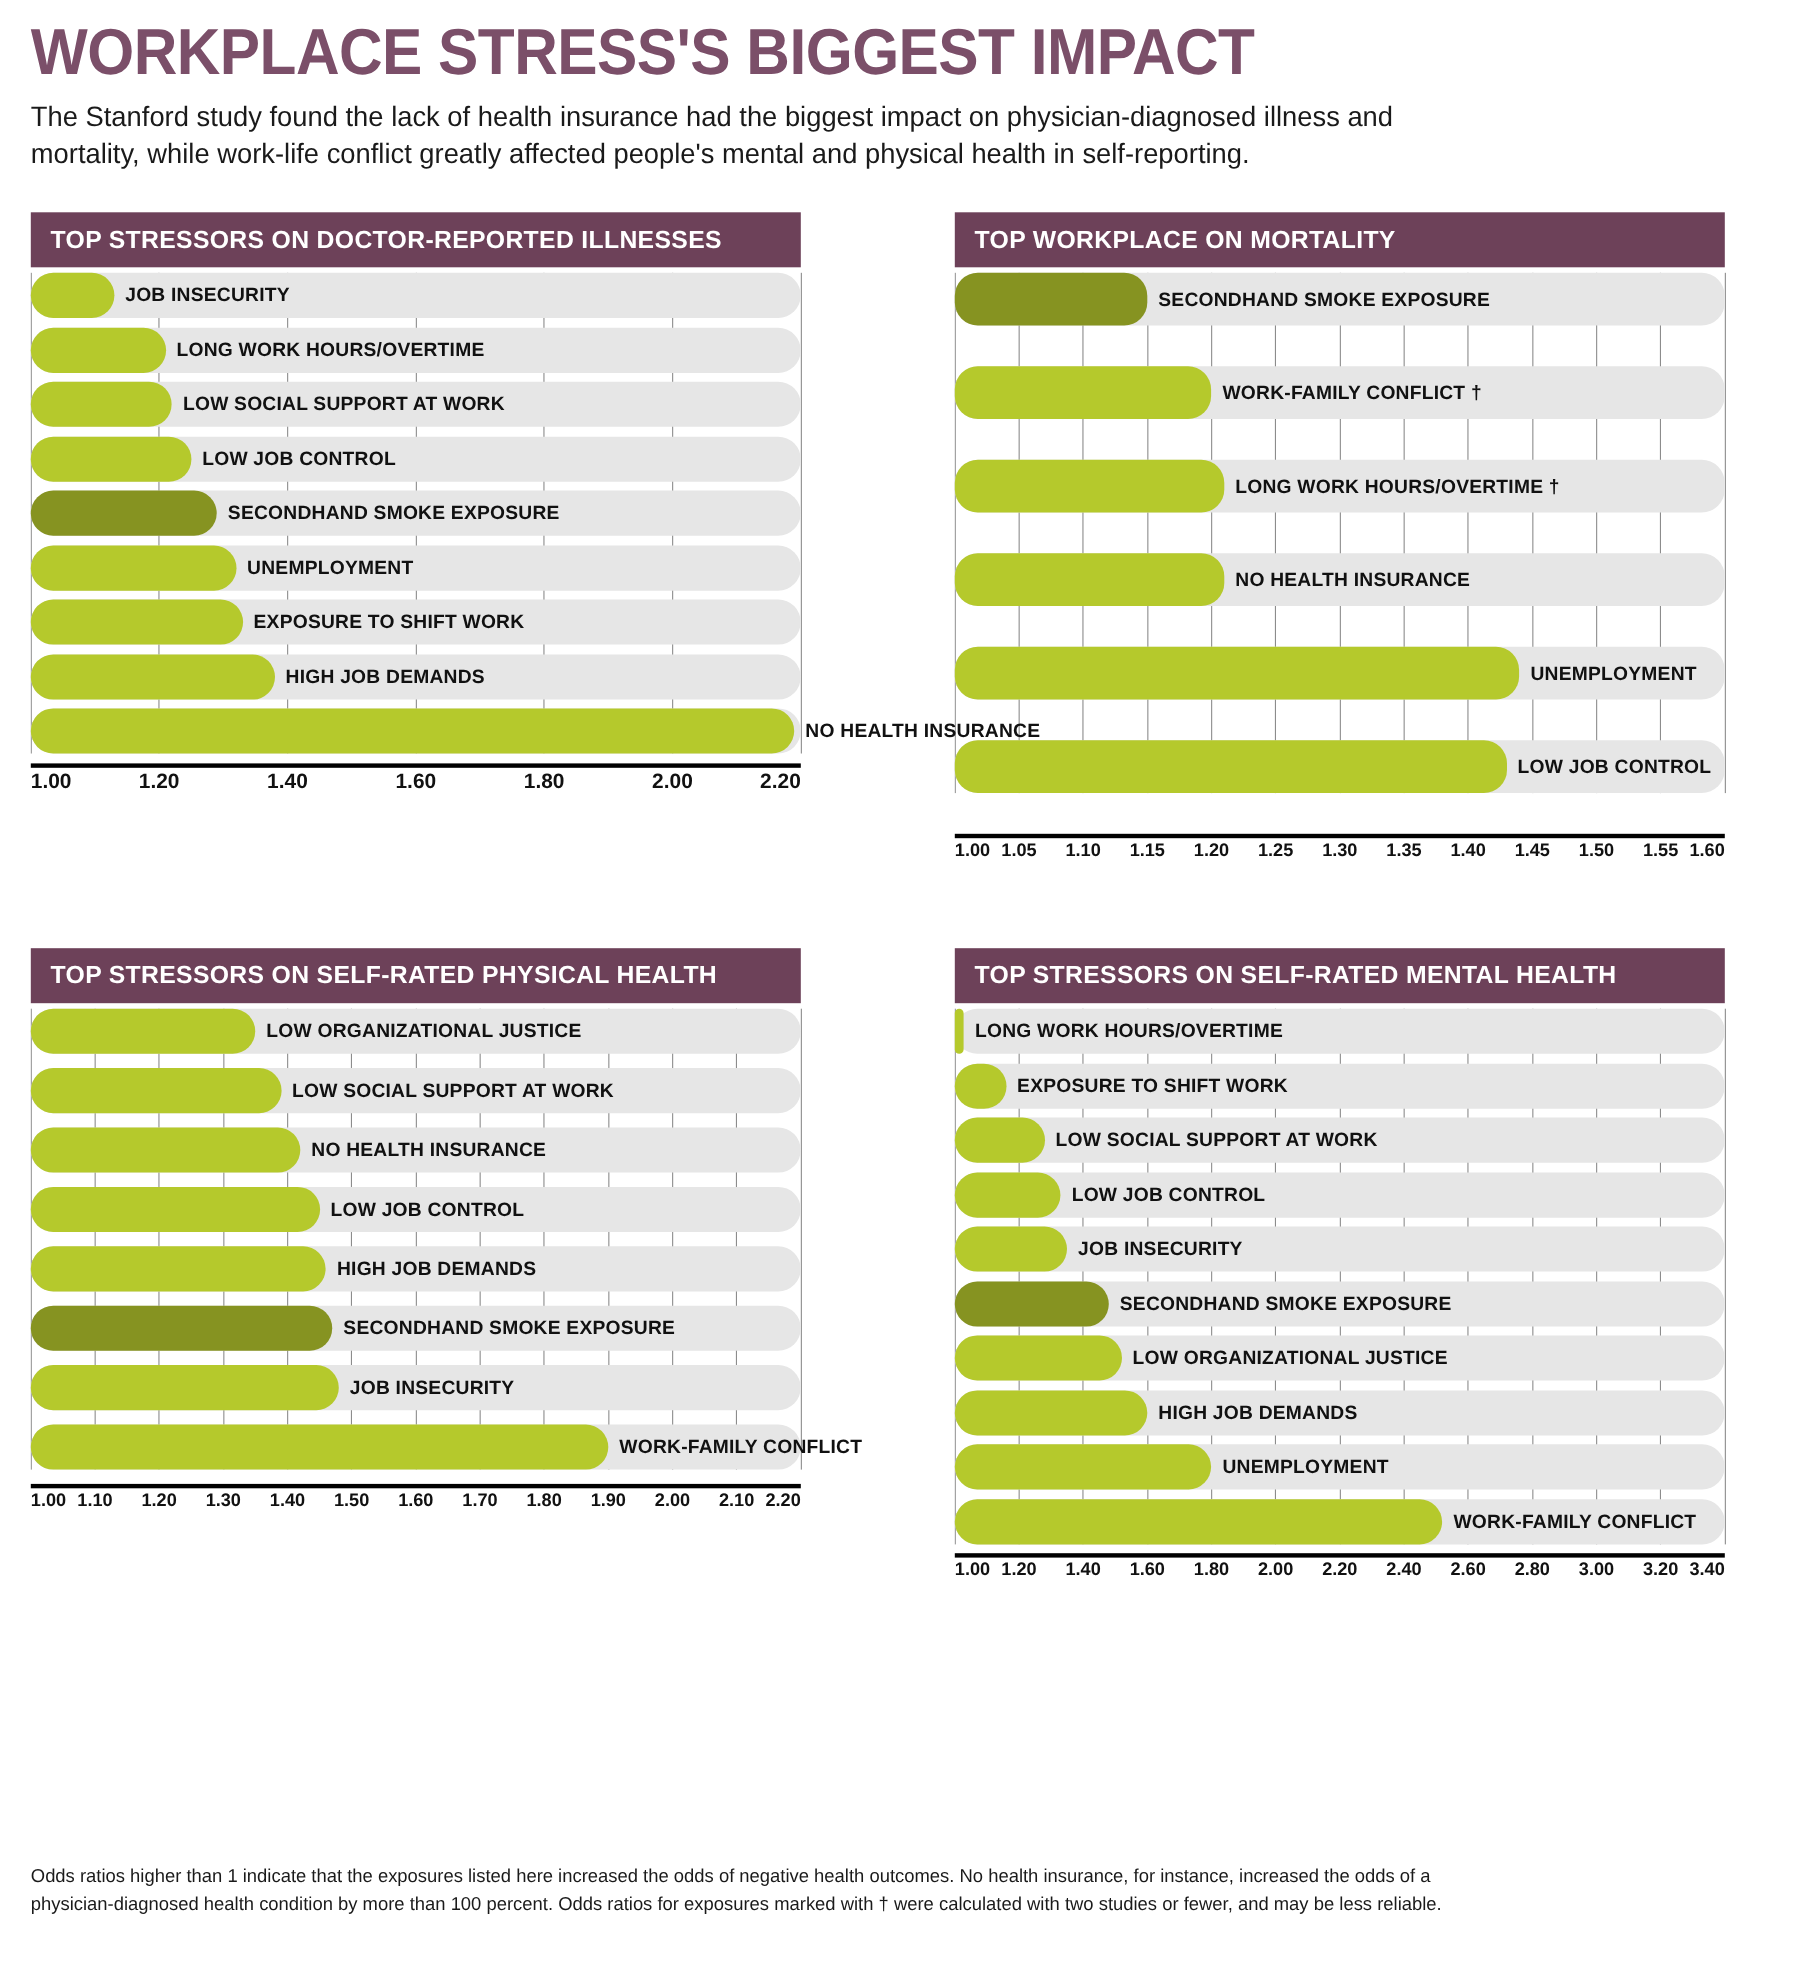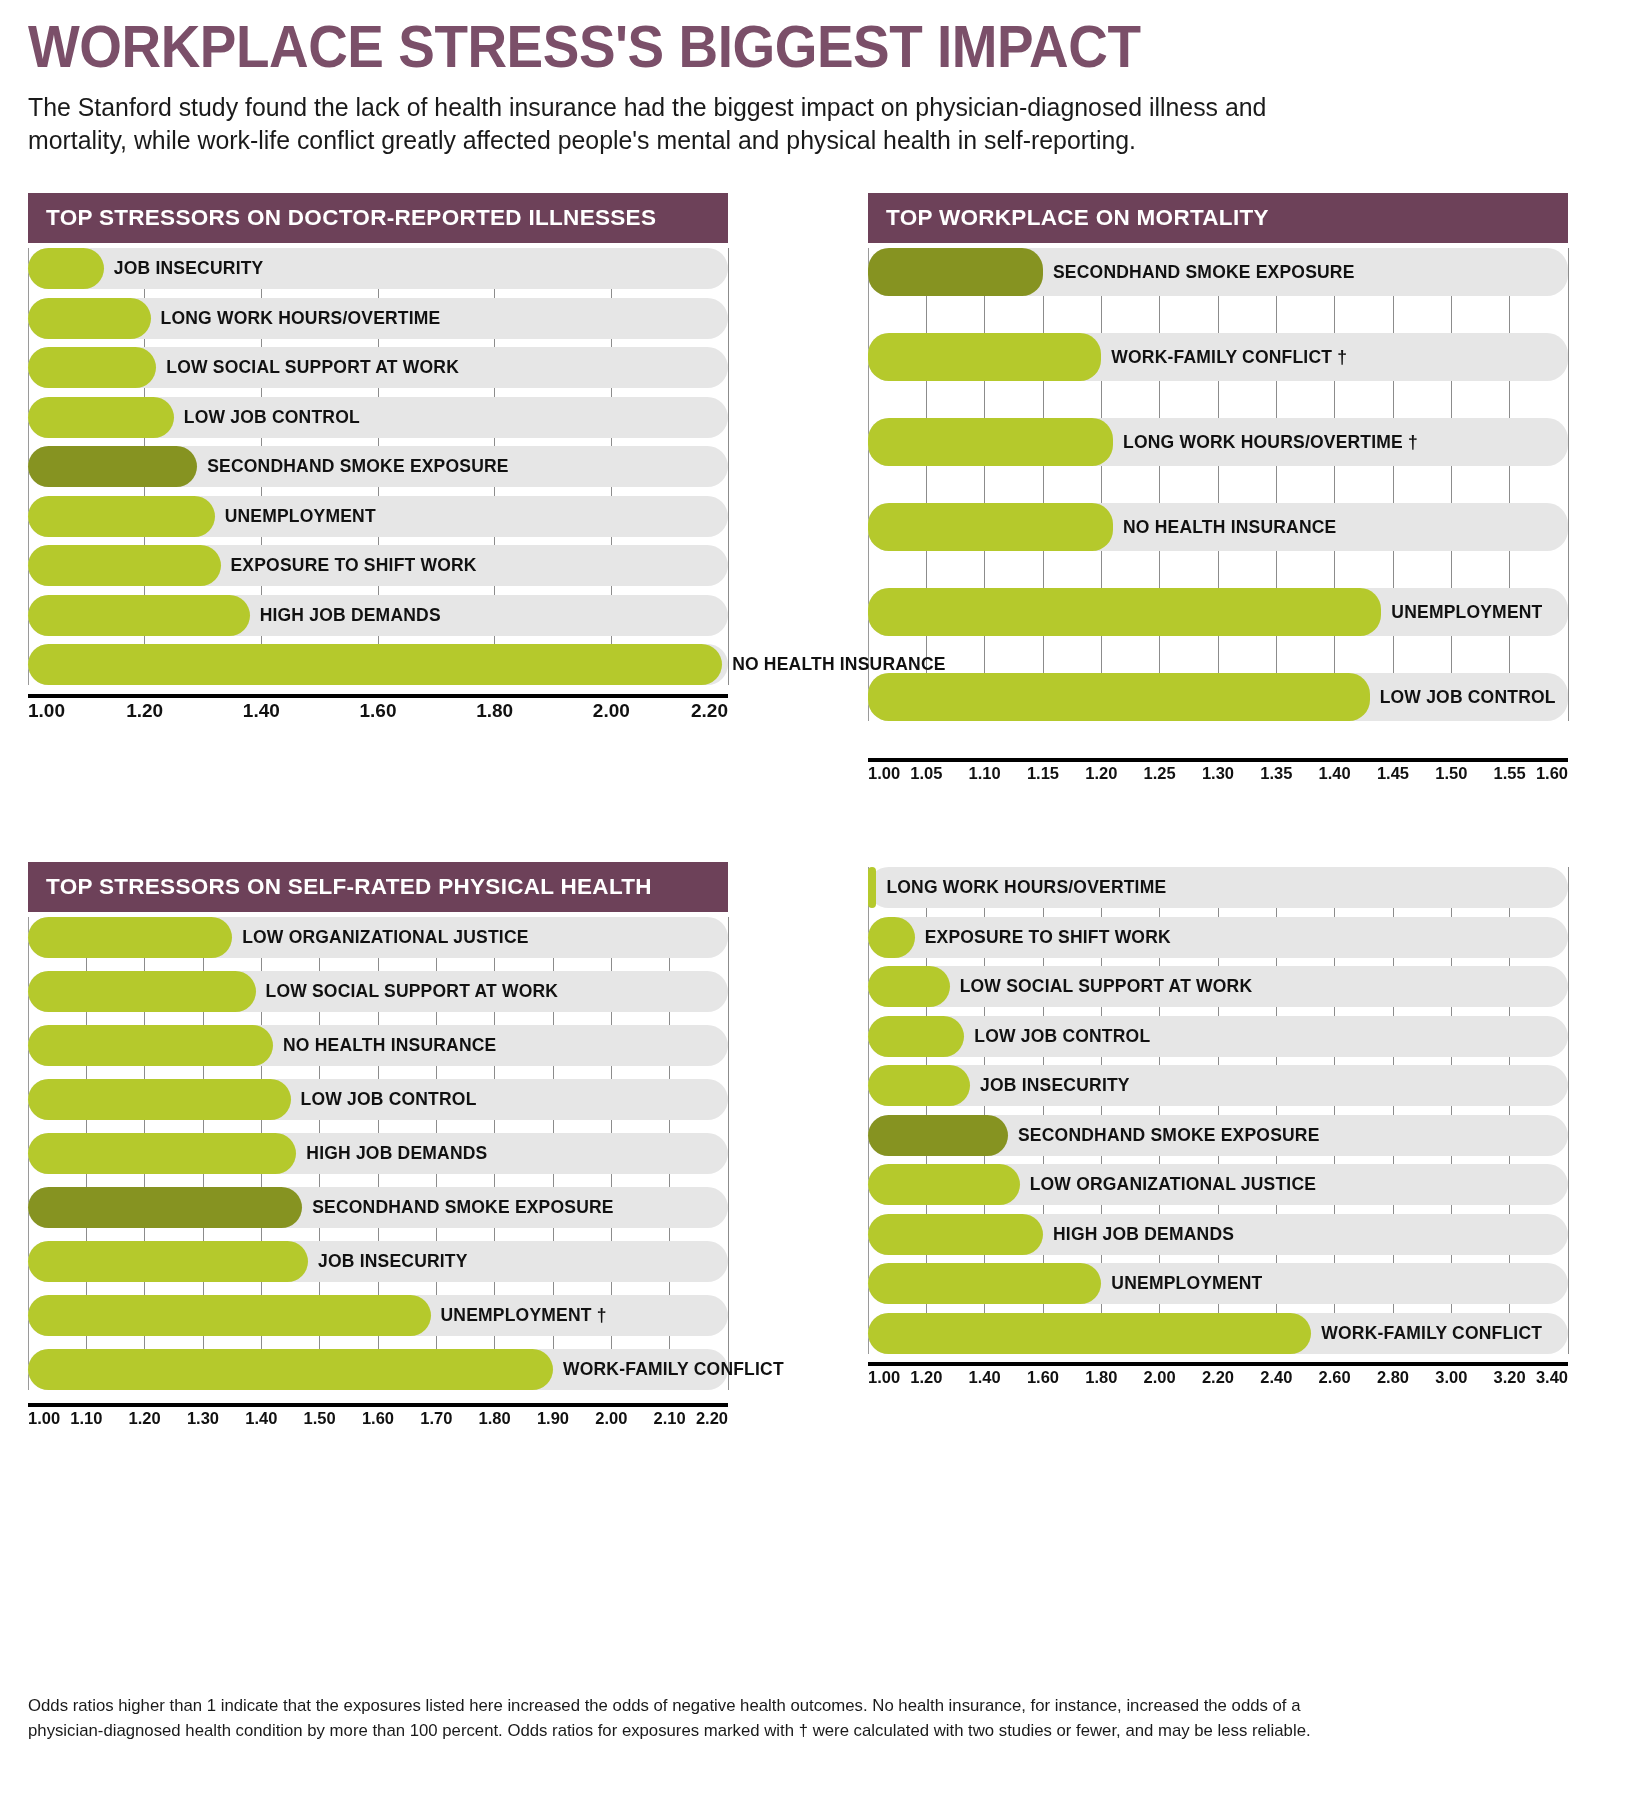--- a/index.html
+++ b/index.html
@@ -365,25 +365,20 @@
               <div class="bar-fill dark" style="width: 39.1667%;"></div>
               <div class="bar-label" style="margin-left: 39.1667%;">SECONDHAND SMOKE EXPOSURE</div>
             </div>
             <div class="bar-row" style="--rowh: 41px; --rowgap: 13px;">
               <div class="bar-track"></div>
               <div class="bar-fill" style="width: 40%;"></div>
               <div class="bar-label" style="margin-left: 40%;">JOB INSECURITY</div>
             </div>
             <div class="bar-row" style="--rowh: 41px; --rowgap: 13px;">
               <div class="bar-track"></div>
-              <div class="bar-fill" style="width: 57.5%;"></div>
-              <div class="bar-label" style="margin-left: 57.5%;">UNEMPLOYMENT †</div>
-            </div>
-            <div class="bar-row" style="--rowh: 41px; --rowgap: 13px;">
-              <div class="bar-track"></div>
               <div class="bar-fill" style="width: 75%;"></div>
               <div class="bar-label" style="margin-left: 75%;">WORK-FAMILY CONFLICT</div>
             </div>
           </div>
       </div>
       <div class="axis">
         <div class="axis-line"></div>
         <div class="axis-ticks">
             <div class="axis-tick dense first" style="left: 0%;">1.00</div>
             <div class="axis-tick dense" style="left: 8.33333%;">1.10</div>
@@ -396,20 +391,21 @@
             <div class="axis-tick dense" style="left: 66.6667%;">1.80</div>
             <div class="axis-tick dense" style="left: 75%;">1.90</div>
             <div class="axis-tick dense" style="left: 83.3333%;">2.00</div>
             <div class="axis-tick dense" style="left: 91.6667%;">2.10</div>
             <div class="axis-tick dense last" style="left: 100%;">2.20</div>
           </div>
       </div>
     </div>
 
     <div class="panel row2">
+      <div class="panel-title">TOP STRESSORS ON SELF-RATED MENTAL HEALTH</div>
       <div class="plot">
         <div class="gridlines">
             <div class="gridline first" style="left: calc(0% - 0.5px);"></div>
             <div class="gridline" style="left: calc(8.33333% - 0.5px);"></div>
             <div class="gridline" style="left: calc(16.6667% - 0.5px);"></div>
             <div class="gridline" style="left: calc(25% - 0.5px);"></div>
             <div class="gridline" style="left: calc(33.3333% - 0.5px);"></div>
             <div class="gridline" style="left: calc(41.6667% - 0.5px);"></div>
             <div class="gridline" style="left: calc(50% - 0.5px);"></div>
             <div class="gridline" style="left: calc(58.3333% - 0.5px);"></div>

